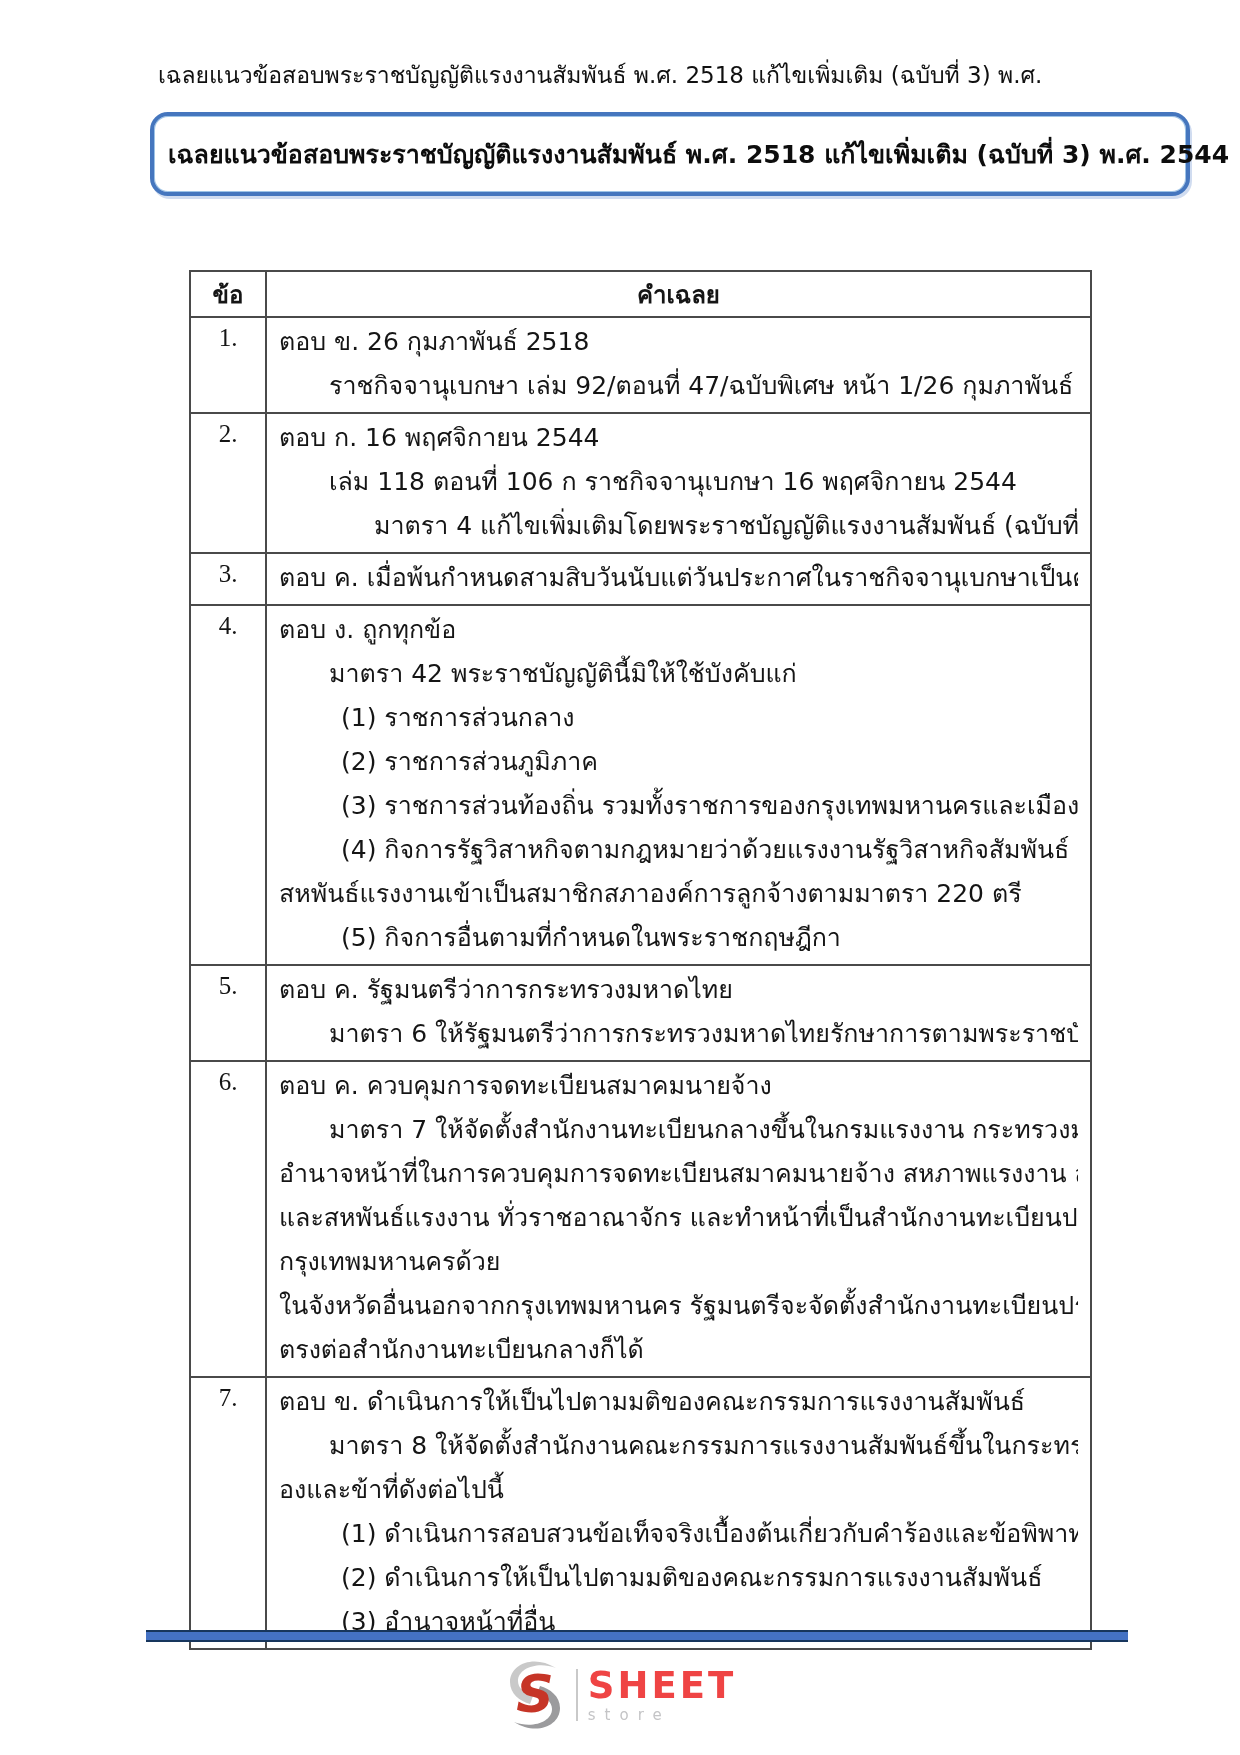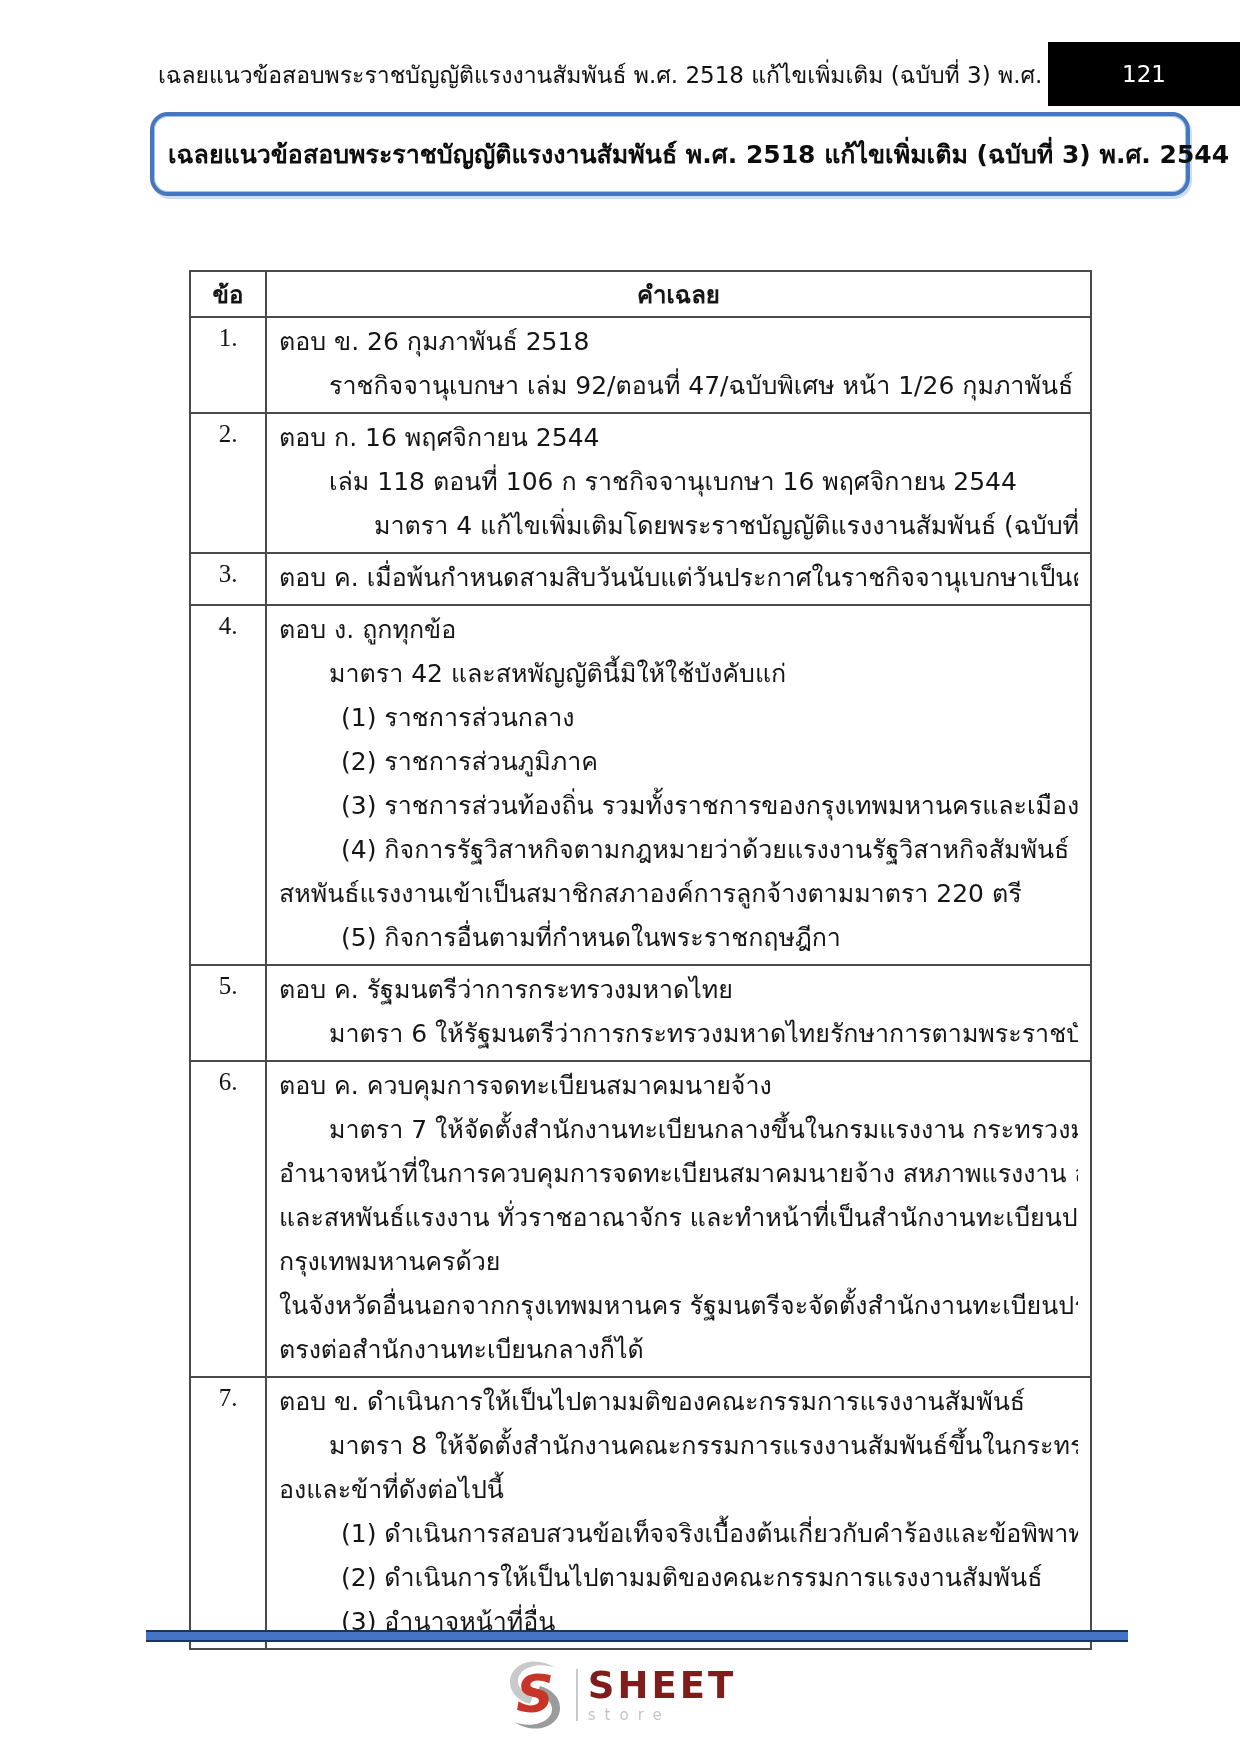--- a/index.html
+++ b/index.html
@@ -53,33 +53,30 @@
     position:absolute;top:1630px;left:146px;width:982px;height:8px;
     background:#4472C4;border-top:2px solid #17365D;border-bottom:2px solid #17365D;
   }
   .logo{
     position:absolute;top:1652px;left:0;width:1240px;height:86px;
     display:flex;align-items:center;justify-content:center;gap:10px;
   }
   .logo-mark{width:62px;height:74px;flex:0 0 auto;}
   .logo-divider{width:2px;height:52px;background:#c9c9c9;flex:0 0 auto;}
   .logo-textblock{display:flex;flex-direction:column;justify-content:center;}
-  .logo-primary{font-size:37px;font-weight:bold;letter-spacing:3px;color:#7f1d1d;line-height:38px;}
+  .logo-primary{font-size:37px;font-weight:bold;letter-spacing:3px;color:#ef4444;line-height:38px;}
   .logo-secondary{font-size:15px;letter-spacing:9px;color:#c4c4c6;line-height:18px;margin-top:1px;}
 </style>
 </head>
 <body>
 
 <div class="page">
 
   <div class="doc-header">เฉลยแนวข้อสอบพระราชบัญญัติแรงงานสัมพันธ์ พ.ศ. 2518 แก้ไขเพิ่มเติม (ฉบับที่ 3) พ.ศ.</div>
 
-  <div class="page-number-box">
-    <span>121</span>
-  </div>
 
   <div class="title-box">
     <div class="title-text">เฉลยแนวข้อสอบพระราชบัญญัติแรงงานสัมพันธ์ พ.ศ. 2518 แก้ไขเพิ่มเติม (ฉบับที่ 3) พ.ศ. 2544</div>
   </div>
 
   <table class="answer-table">
     <thead>
       <tr>
         <th class="col-no">ข้อ</th>
         <th class="col-answer">คำเฉลย</th>
@@ -104,21 +101,21 @@
         <tr>
           <td class="cell-no">3.</td>
           <td class="cell-answer">
             <div class="line answer">ตอบ ค. เมื่อพ้นกำหนดสามสิบวันนับแต่วันประกาศในราชกิจจานุเบกษาเป็นต้นไป</div>
           </td>
         </tr>
         <tr>
           <td class="cell-no">4.</td>
           <td class="cell-answer">
             <div class="line answer">ตอบ ง. ถูกทุกข้อ</div>
-            <div class="line section"><span class="prefix">มาตรา 42</span><span> และสหพัญญัตินี้มิให้ใช้บังคับแก่</span></div>
+            <div class="line section"><span class="prefix">มาตรา 42</span><span> พระราชบัญญัตินี้มิให้ใช้บังคับแก่</span></div>
             <div class="line item">(1) ราชการส่วนกลาง</div>
             <div class="line item">(2) ราชการส่วนภูมิภาค</div>
             <div class="line item">(3) ราชการส่วนท้องถิ่น รวมทั้งราชการของกรุงเทพมหานครและเมืองพัทยา</div>
             <div class="line item">(4) กิจการรัฐวิสาหกิจตามกฎหมายว่าด้วยแรงงานรัฐวิสาหกิจสัมพันธ์ เว้นแต่การที่</div>
             <div class="line cont">สหพันธ์แรงงานเข้าเป็นสมาชิกสภาองค์การลูกจ้างตามมาตรา 220 ตรี</div>
             <div class="line item">(5) กิจการอื่นตามที่กำหนดในพระราชกฤษฎีกา</div>
           </td>
         </tr>
         <tr>
           <td class="cell-no">5.</td>

